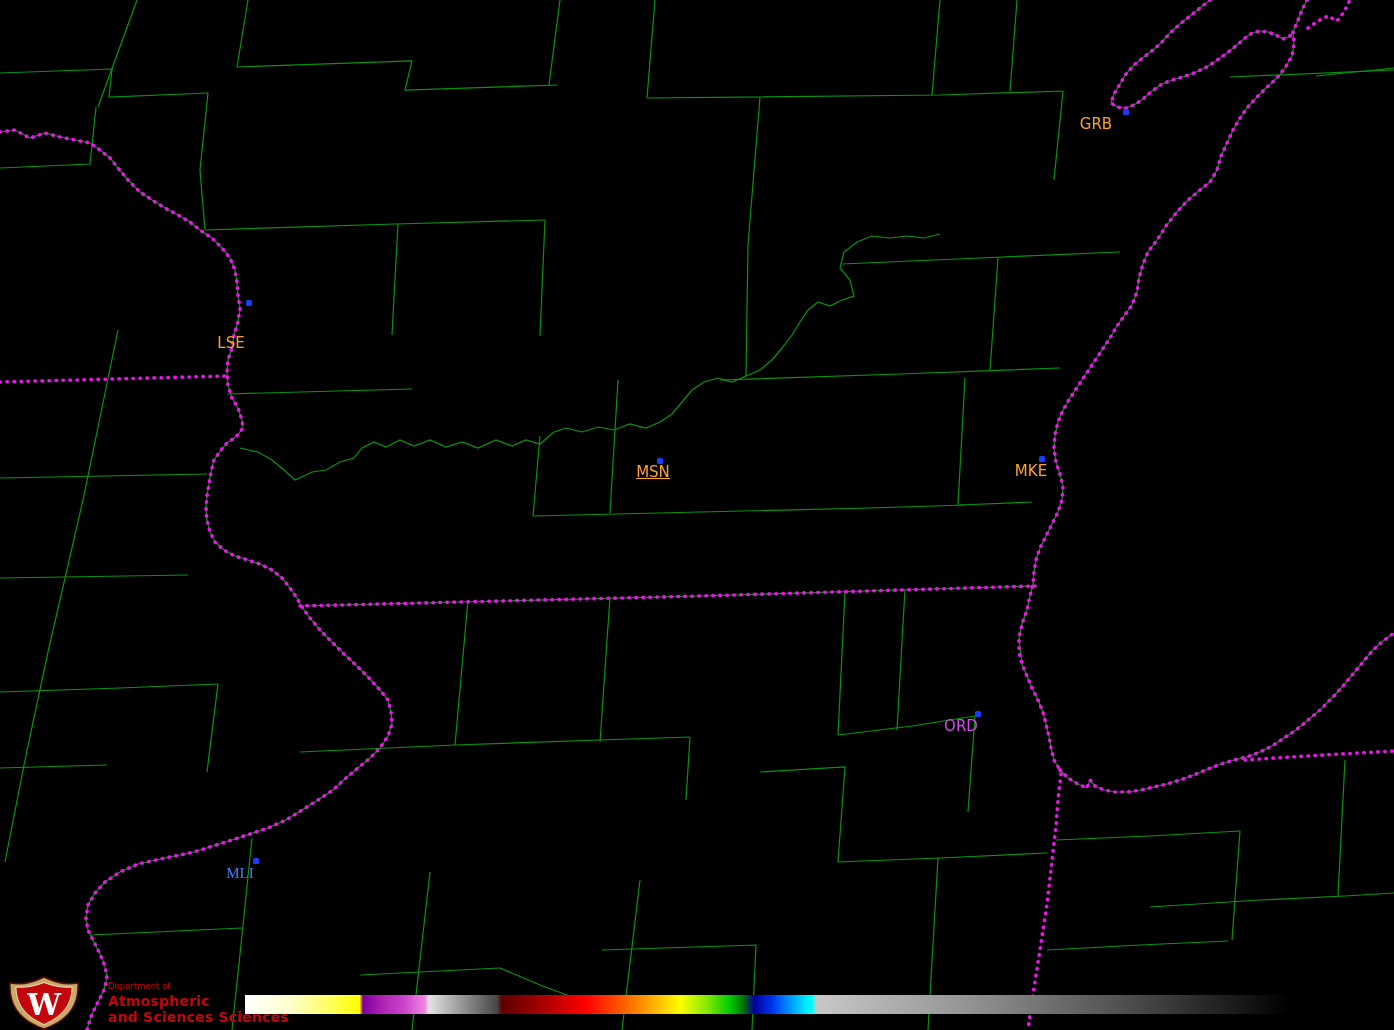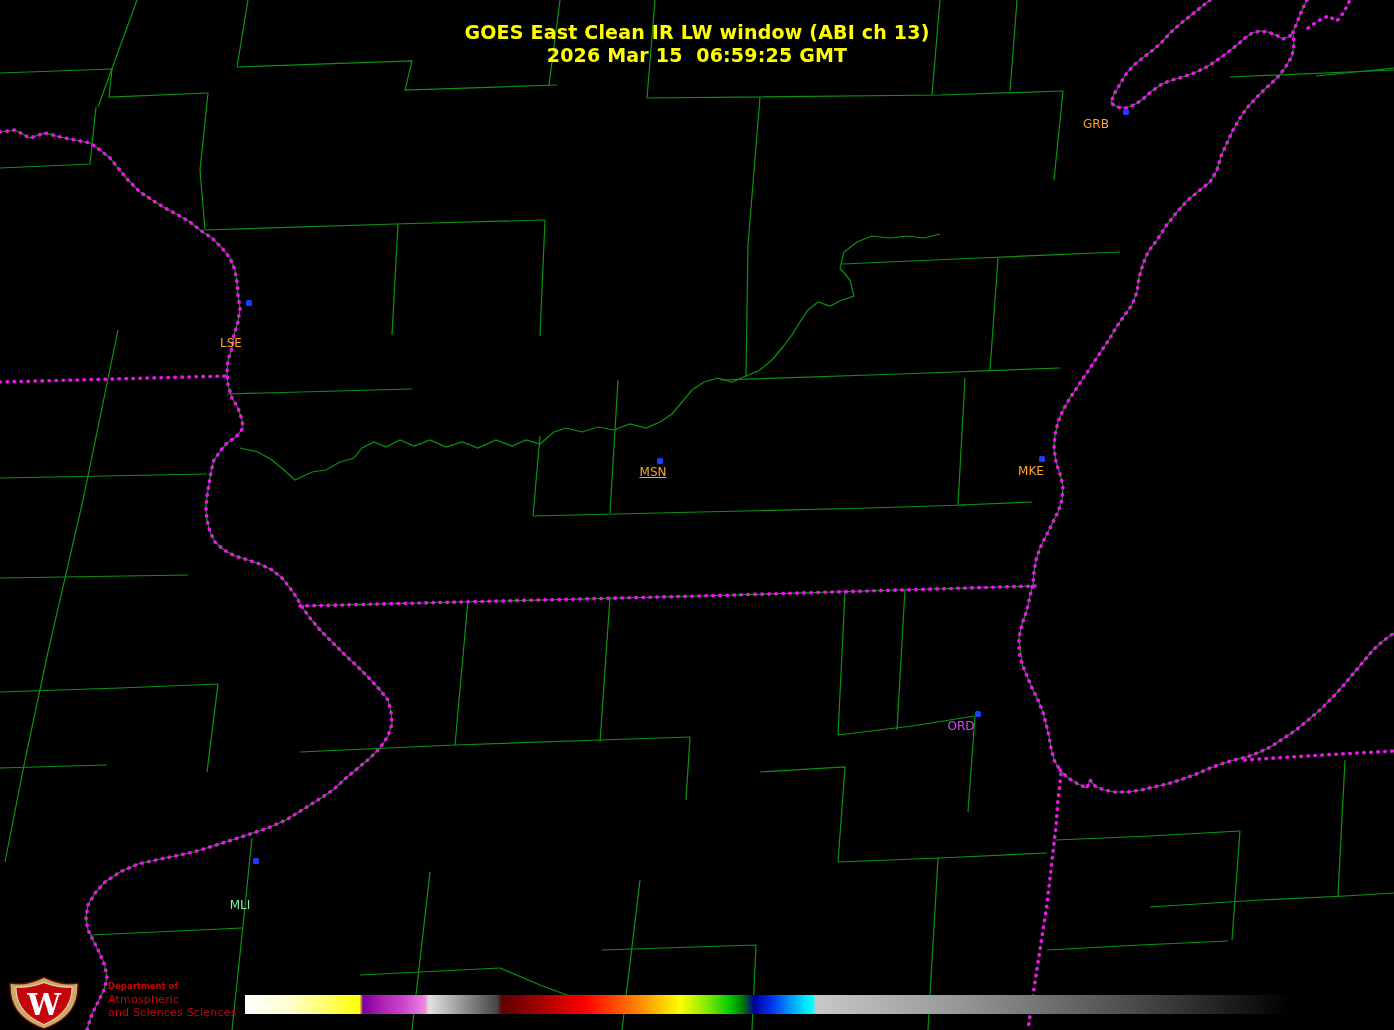--- a/index.html
+++ b/index.html
@@ -3,26 +3,26 @@
 <meta charset="utf-8">
 <style>
   html,body{margin:0;padding:0;background:#000;}
   #screen{position:relative;width:1394px;height:1030px;background:#000;overflow:hidden;
           font-family:"DejaVu Sans","Liberation Sans",sans-serif;}
   #map-svg{position:absolute;left:0;top:0;}
   .title-block{position:absolute;top:21px;left:0;width:100%;text-align:center;z-index:5;}
   .title-line{font-size:19px;font-weight:bold;line-height:23px;white-space:pre;letter-spacing:0.2px;}
   .station{position:absolute;z-index:4;}
   .station-dot{position:absolute;width:6px;height:6px;border-radius:1.5px;}
-  .station-label{position:absolute;font-size:12px;white-space:pre;transform:translate(-50%,-50%);}
+  .station-label{position:absolute;font-size:15px;white-space:pre;transform:translate(-50%,-50%);}
   #colorbar{position:absolute;z-index:3;}
   #logo{position:absolute;left:6px;top:976px;z-index:6;display:flex;align-items:flex-start;}
   #logo-textcol{margin-left:26px;margin-top:6px;line-height:1;}
-  .logo-small{font-size:8.5px;font-weight:bold;margin-bottom:3px;}
-  .logo-big{font-size:11px;font-weight:normal;margin-bottom:2px;letter-spacing:0.2px;}
+  .logo-small{font-size:8.5px;font-weight:normal;margin-bottom:3px;}
+  .logo-big{font-size:14px;font-weight:bold;margin-bottom:2px;letter-spacing:0.2px;}
 </style>
 </head>
 <body>
 
 <div id="screen" style="background: rgb(0, 0, 0);">
 
   <svg id="map-svg" width="1394" height="1030" viewBox="0 0 1394 1030">
       <polyline points="137,0 98,107" fill="none" stroke="#0a9410" stroke-width="1.2"></polyline>
       <polyline points="0,73 112,69 109,97 208,93" fill="none" stroke="#0a9410" stroke-width="1.2"></polyline>
       <polyline points="248,0 237,67" fill="none" stroke="#0a9410" stroke-width="1.2"></polyline>
@@ -91,24 +91,20 @@
       <polyline points="0,382 75,380 150,378 227,376" fill="none" stroke="#e816e8" stroke-width="3.6" stroke-dasharray="0.5 6.5" stroke-linecap="round"></polyline>
       <polyline points="300,606 500,601 700,596 900,590 1035,586" fill="none" stroke="#e816e8" stroke-width="3.6" stroke-dasharray="0.5 6.5" stroke-linecap="round"></polyline>
       <polyline points="1307,0 1302,10 1298,20 1293,32 1294,44 1292,56 1285,68 1277,78 1266,88 1256,98 1247,108 1240,118 1233,130 1227,143 1221,156 1217,170 1210,182 1200,190 1188,200 1177,212 1166,226 1157,240 1148,252 1143,264 1139,278 1137,292 1132,305 1124,316 1117,326 1110,338 1102,350 1094,362 1086,374 1078,386 1070,398 1063,410 1058,422 1055,435 1054,448 1056,462 1060,474 1063,486 1062,500 1058,512 1052,524 1046,536 1040,548 1036,560 1034,572 1033,584 1030,596 1027,610 1022,624 1019,638 1019,652 1022,664 1027,676 1032,688 1038,700 1043,712 1046,724 1049,736 1051,748 1054,760 1060,770" fill="none" stroke="#e816e8" stroke-width="3.6" stroke-dasharray="0.5 6.5" stroke-linecap="round"></polyline>
       <polyline points="1060,770 1068,778 1078,784 1087,788 1090,780 1095,786 1104,790 1115,792 1128,792 1141,790 1154,787 1167,784 1180,780 1194,775 1208,769 1221,764 1234,760 1247,757 1260,752 1272,746 1284,738 1296,730 1308,720 1320,710 1332,698 1343,686 1353,674 1363,662 1373,650 1383,641 1394,633" fill="none" stroke="#e816e8" stroke-width="3.6" stroke-dasharray="0.5 6.5" stroke-linecap="round"></polyline>
       <polyline points="1245,760 1290,757 1340,754 1394,751" fill="none" stroke="#e816e8" stroke-width="3.6" stroke-dasharray="0.5 6.5" stroke-linecap="round"></polyline>
       <polyline points="1061,774 1058,800 1056,826 1053,852 1050,878 1047,904 1043,930 1039,956 1035,982 1031,1008 1028,1030" fill="none" stroke="#e816e8" stroke-width="3.6" stroke-dasharray="0.5 6.5" stroke-linecap="round"></polyline>
       <polyline points="1210,0 1200,8 1190,16 1180,24 1170,33 1162,42 1153,50 1144,57 1134,65 1126,74 1120,84 1114,94 1111,103 1117,107 1126,108 1134,105 1143,99 1152,91 1162,84 1172,80 1183,77 1194,73 1205,68 1216,61 1227,53 1237,45 1245,38 1252,33 1260,31 1268,32 1276,35 1283,39 1290,36 1293,32" fill="none" stroke="#e816e8" stroke-width="3.6" stroke-dasharray="0.5 6.5" stroke-linecap="round"></polyline>
       <polyline points="1308,28 1318,21 1328,16 1337,21 1344,12 1348,4 1350,0" fill="none" stroke="#e816e8" stroke-width="3.6" stroke-dasharray="0.5 6.5" stroke-linecap="round"></polyline>
     </svg>
 
-  <div class="title-block">
-    <div class="title-line" style="color: rgb(255, 255, 0);">GOES East Clean IR LW window (ABI ch 13)</div>
-    <div class="title-line" style="color: rgb(255, 255, 0);">2026 Mar 15  06:59:25 GMT</div>
-  </div>
 
   <div id="stations">
       <div class="station">
         <div class="station-dot" style="left: 1123px; top: 109px; background: rgb(26, 60, 255);"></div>
         <div class="station-label" style="left: 1096px; top: 124px; color: rgb(255, 164, 40);">GRB</div>
       </div>
       <div class="station">
         <div class="station-dot" style="left: 246px; top: 300px; background: rgb(26, 60, 255);"></div>
         <div class="station-label" style="left: 231px; top: 313px; color: rgb(255, 164, 40); margin-top: 30px;">LSE</div>
       </div>
@@ -119,21 +115,21 @@
       <div class="station">
         <div class="station-dot" style="left: 1039px; top: 456px; background: rgb(26, 60, 255);"></div>
         <div class="station-label" style="left: 1031px; top: 471px; color: rgb(255, 164, 40); text-align: center;">MKE</div>
       </div>
       <div class="station">
         <div class="station-dot" style="left: 975px; top: 711px; background: rgb(26, 60, 255);"></div>
         <div class="station-label" style="left: 961px; top: 726px; color: #d946ef;">ORD</div>
       </div>
       <div class="station">
         <div class="station-dot" style="left: 253px; top: 858px; background: rgb(26, 60, 255);"></div>
-        <div class="station-label" style="left: 240px; top: 905px; color: #86efac;">MLI</div>
+        <div class="station-label" style="left: 240px; top: 873px; color: #3b82f6; font-family: Liberation Serif, serif;">MLI</div>
       </div>
     </div>
 
   <div id="colorbar" style="left: 245px; top: 995px; width: 1102px; height: 19px; background: linear-gradient(to right, rgb(255, 255, 255) 0%, rgb(255, 255, 208) 4%, rgb(255, 255, 85) 8%, rgb(255, 255, 0) 10.4%, rgb(124, 0, 160) 10.7%, rgb(176, 35, 181) 12.5%, rgb(204, 70, 204) 14.5%, rgb(238, 134, 221) 16.3%, rgb(226, 226, 226) 16.7%, rgb(142, 142, 142) 20%, rgb(69, 69, 69) 22.9%, rgb(94, 0, 0) 23.3%, rgb(168, 0, 0) 27%, rgb(255, 0, 0) 30.9%, rgb(255, 136, 0) 35.8%, rgb(255, 255, 0) 39.5%, rgb(127, 232, 0) 42%, rgb(0, 204, 0) 44%, rgb(0, 119, 0) 45.2%, rgb(0, 0, 153) 46.2%, rgb(0, 51, 238) 47.8%, rgb(0, 153, 255) 49.5%, rgb(0, 238, 255) 51%, rgb(0, 255, 255) 51.5%, rgb(200, 200, 200) 51.8%, rgb(150, 150, 150) 65%, rgb(78, 78, 78) 80%, rgb(0, 0, 0) 94.8%, rgb(0, 0, 0) 100%);"></div>
 
   <div id="logo">
     <svg width="76" height="54" viewBox="0 0 76 54">
       <path d="M38,1 C50,7 62,9 72,7 C73,26 66,43 38,53 C10,43 3,26 4,7 C14,9 26,7 38,1 Z" fill="#c9ab66" stroke="#5a0a0c" stroke-width="1.5"></path>
       <path d="M38,6.5 C47,10 57,12 66,11 C66,25 60,39 38,48.5 C16,39 10,25 10,11 C19,12 29,10 38,6.5 Z" fill="#c5050c" stroke="#efe3c4" stroke-width="1"></path>
       <text id="crest-letter" x="38" y="39" font-family="DejaVu Serif, serif" font-size="30" font-weight="bold" fill="#ffffff" text-anchor="middle">W</text>

